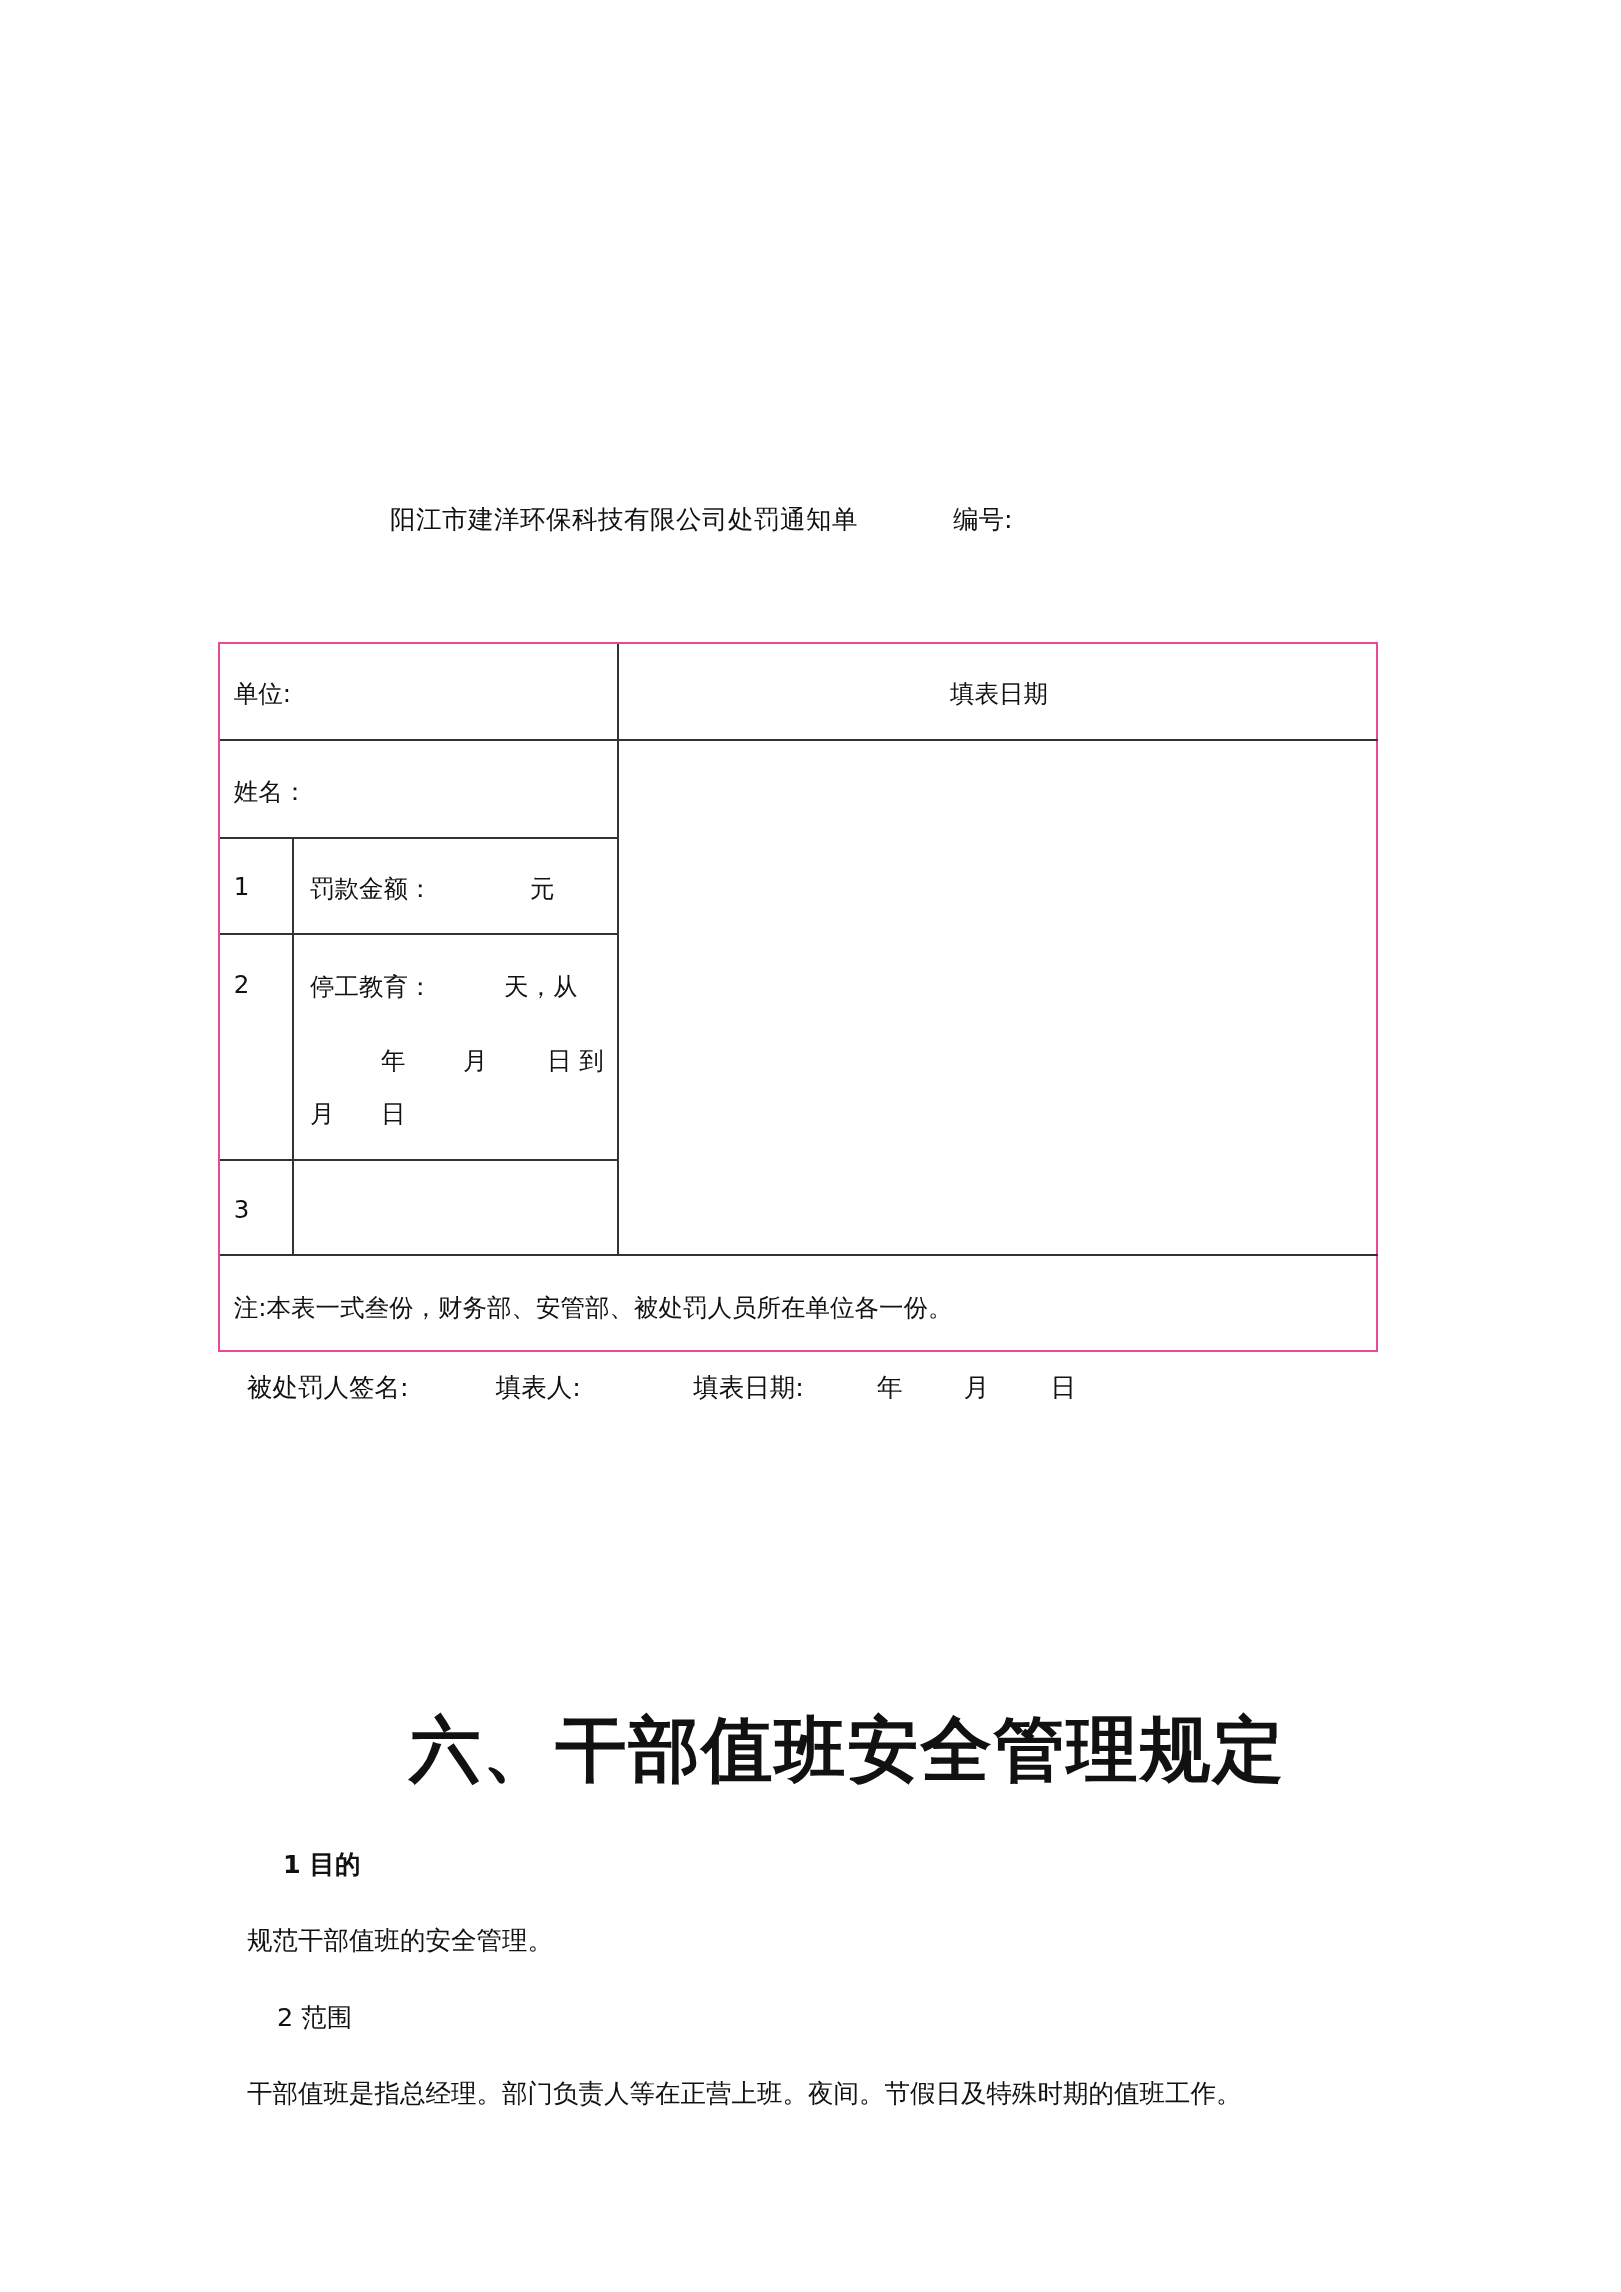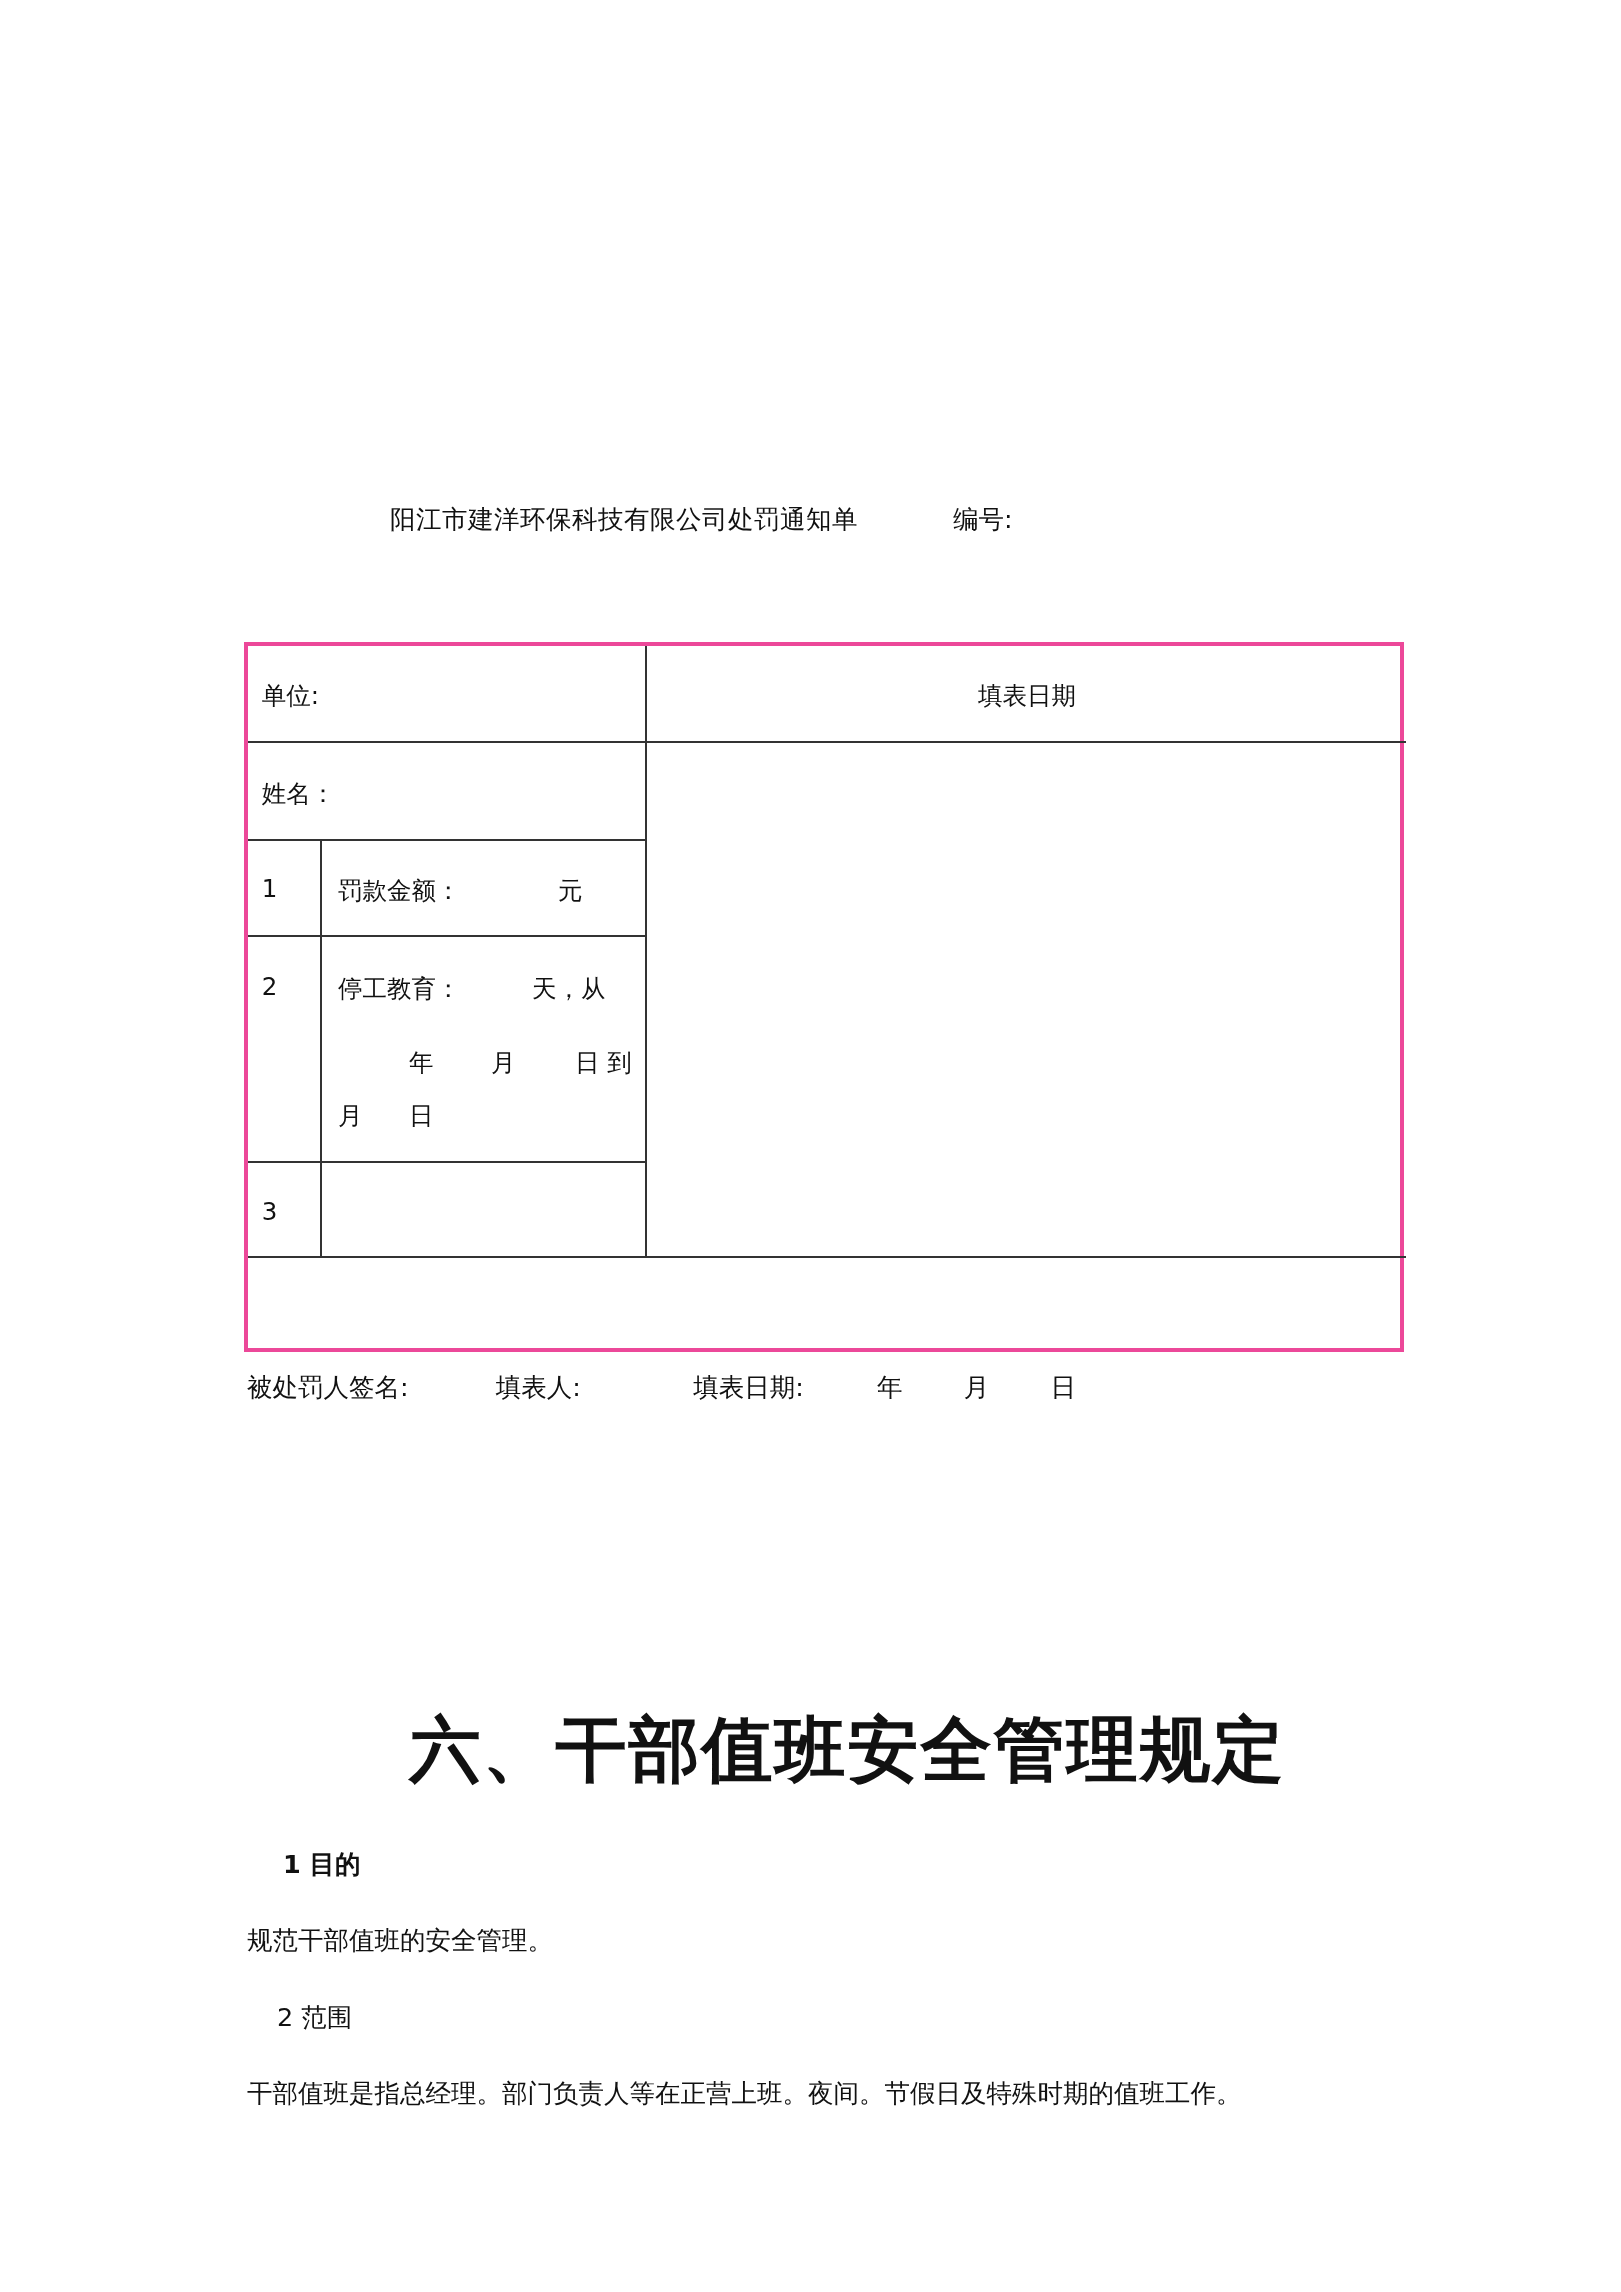--- a/index.html
+++ b/index.html
@@ -4,22 +4,22 @@
 <style>
   html, body { margin: 0; padding: 0; background: #ffffff; }
   body {
     width: 1621px; height: 2293px; position: relative; overflow: hidden;
     font-family: "DejaVu Sans", "Liberation Sans", sans-serif; color: #111;
   }
   .abs { position: absolute; white-space: nowrap; }
   .form-title { left: 390px; top: 502px; font-size: 25.5px; letter-spacing: 0.5px; }
   .form-number { left: 953px; top: 502px; font-size: 25.5px; }
 
-  .tbl { position: absolute; left: 244px; top: 642px; width: 1160px; height: 710px;
-         border: 4px solid #ec4899; box-sizing: border-box; padding-left: 44px; }
+  .tbl { position: absolute; left: 218px; top: 642px; width: 1160px; height: 710px;
+         border: 2px solid #ec4899; box-sizing: border-box; padding-left: 44px; }
   .line-h { position: absolute; height: 2px; background: #333; }
   .line-v { position: absolute; width: 2px; background: #333; }
   .cell-text { position: absolute; font-size: 24.5px; white-space: nowrap; }
 
   .sig-row { left: 247px; top: 1370px; font-size: 25.5px; }
   .sig-row span { display: inline-block; }
 
   .section-title { left: 0; width: 1621px; text-align: center; top: 1703px;
                    font-size: 71px; font-weight: bold; letter-spacing: 2px; margin-left: 37px; }
   .para { left: 247px; font-size: 25.5px; }
@@ -55,20 +55,21 @@
   <div class="cell-text" style="left:90px; top:326px;">停工教育：</div>
   <div class="cell-text" style="left:284px; top:326px;">天，从</div>
   <div class="cell-text" style="left:161px; top:400px;">年</div>
   <div class="cell-text" style="left:243px; top:400px;">月</div>
   <div class="cell-text" style="left:327px; top:400px;">日 到</div>
   <div class="cell-text" style="left:90px; top:453px;">月</div>
   <div class="cell-text" style="left:161px; top:453px;">日</div>
 
   <div class="cell-text" style="left:13.7px; top:551px;">3</div>
 
+  <div class="cell-text" style="left:13.7px; top:647px;">注:本表一式叁份，财务部、安管部、被处罚人员所在单位各一份。</div>
 </div>
 
 <div class="abs sig-row">
   <span>被处罚人签名:</span>
   <span style="width:71px"></span>
   <span>填表人:</span>
   <span style="width:96px"></span>
   <span>填表日期:</span>
   <span style="width:57px"></span>
   <span>年</span>

